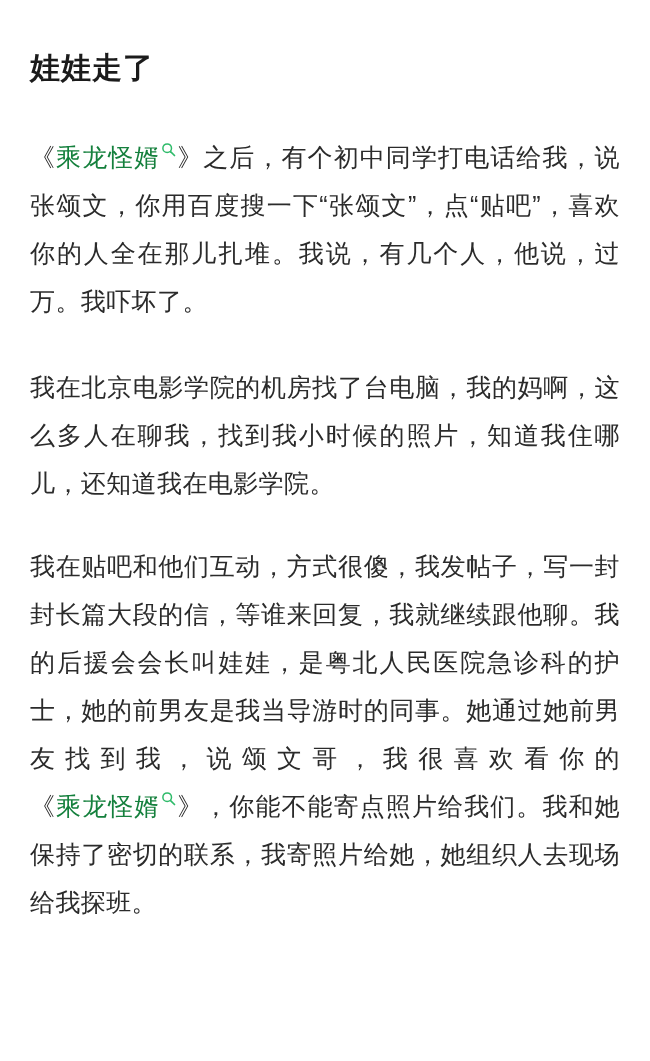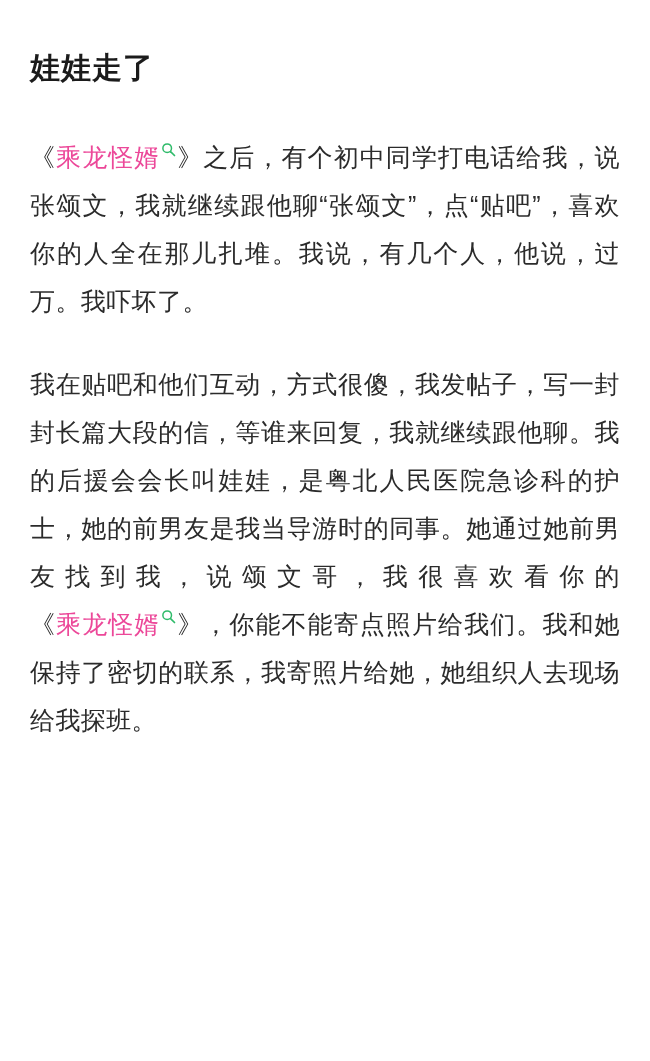--- a/index.html
+++ b/index.html
@@ -36,21 +36,21 @@
     margin: 0 0 38px 0;
     text-align: justify;
     letter-spacing: 0.4px;
     word-break: break-all;
   }
   .para:last-child {
     margin-bottom: 0;
     font-family: Liberation Mono, monospace;
   }
   .kw {
-    color: #ec4899;
+    color: #15803d;
     position: relative;
     white-space: nowrap;
   }
   .kw .kw-icon {
     display: inline-block;
     width: 15px;
     height: 15px;
     vertical-align: 9px;
     margin-left: 1px;
   }
@@ -62,19 +62,20 @@
 </style>
 </head>
 <body>
 
 <div class="page">
   <h1 class="article-title">娃娃走了</h1>
   <div id="article-body">
       <div class="para"><span>《</span><span class="kw"><span>乘龙怪婿</span><span class="kw-icon"><svg viewBox="0 0 16 16" xmlns="http://www.w3.org/2000/svg">
               <circle cx="6.6" cy="6.6" r="4.6" fill="none" stroke="#2fbb6a" stroke-width="1.6"></circle>
               <line x1="10.2" y1="10.2" x2="14.4" y2="14.4" stroke="#2fbb6a" stroke-width="1.8" stroke-linecap="round"></line>
-            </svg></span></span><span>》之后，有个初中同学打电话给我，说张颂文，我就继续跟他聊“张颂文”，点“贴吧”，喜欢你的人全在那儿扎堆。我说，有几个人，他说，过万。我吓坏了。</span></div>
+            </svg></span></span><span>》之后，有个初中同学打电话给我，说张颂文，你用百度搜一下“张颂文”，点“贴吧”，喜欢你的人全在那儿扎堆。我说，有几个人，他说，过万。我吓坏了。</span></div>
+      <div class="para"><span>我在北京电影学院的机房找了台电脑，我的妈啊，这么多人在聊我，找到我小时候的照片，知道我住哪儿，还知道我在电影学院。</span></div>
       <div class="para"><span>我在贴吧和他们互动，方式很傻，我发帖子，写一封封长篇大段的信，等谁来回复，我就继续跟他聊。我的后援会会长叫娃娃，是粤北人民医院急诊科的护士，她的前男友是我当导游时的同事。她通过她前男友找到我，说颂文哥，我很喜欢看你的《</span><span class="kw"><span>乘龙怪婿</span><span class="kw-icon"><svg viewBox="0 0 16 16" xmlns="http://www.w3.org/2000/svg">
               <circle cx="6.6" cy="6.6" r="4.6" fill="none" stroke="#2fbb6a" stroke-width="1.6"></circle>
               <line x1="10.2" y1="10.2" x2="14.4" y2="14.4" stroke="#2fbb6a" stroke-width="1.8" stroke-linecap="round"></line>
             </svg></span></span><span>》，你能不能寄点照片给我们。我和她保持了密切的联系，我寄照片给她，她组织人去现场给我探班。</span></div>
     </div>
 </div>
 
 </body></html>

